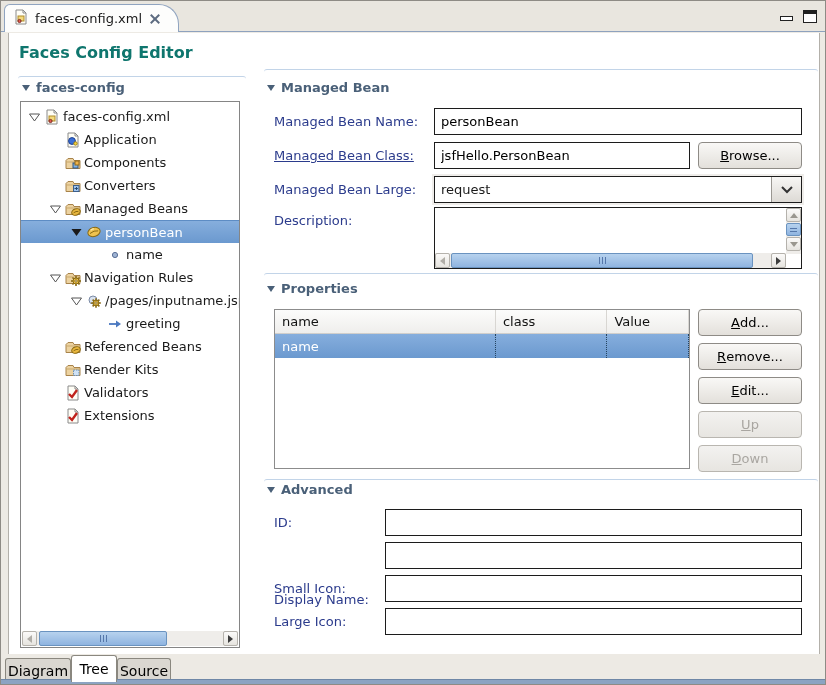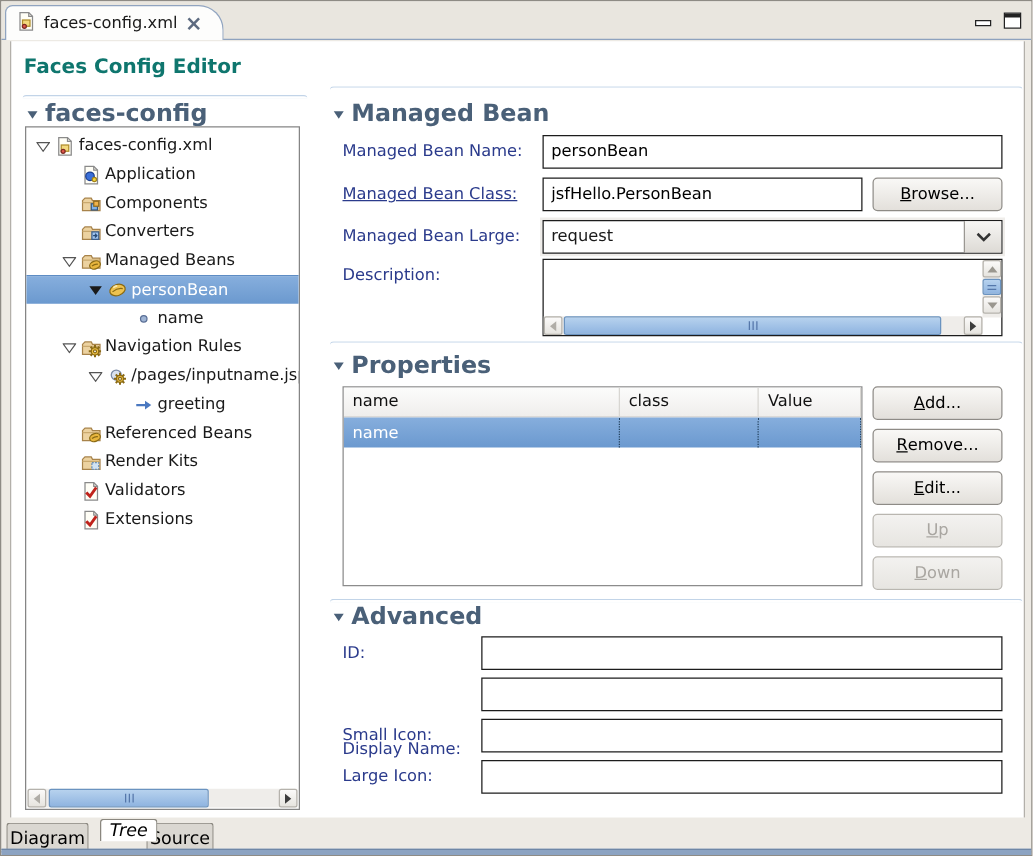--- a/index.html
+++ b/index.html
@@ -19,21 +19,21 @@
   .maxbtn::before{content:"";position:absolute;left:0;top:0;right:0;height:3px;background:#222;}
   .closex{width:14px;height:14px;position:relative;cursor:pointer;}
   .closex::before,.closex::after{content:"";position:absolute;left:1px;top:6px;width:12px;height:2px;background:#5d6b80;}
   .closex::before{transform:rotate(45deg);}
   .closex::after{transform:rotate(-45deg);}
   
   .editor{position:absolute;left:7px;top:32px;width:812px;height:621px;background:#ffffff;
           border-left:1px solid #b3b0aa;border-right:1px solid #b3b0aa;}
   .page-title{position:absolute;left:10px;top:10px;font-size:16px;font-weight:bold;color:#0f766e;}
   .sec-sep{position:absolute;height:3px;border-top:1px solid #c2d4e8;border-radius:4px 4px 0 0;}
-  .sec-head{position:absolute;display:flex;align-items:center;gap:6px;font-weight:bold;color:#4a6078;font-size:19px;}
+  .sec-head{position:absolute;display:flex;align-items:center;gap:6px;font-weight:bold;color:#4a6078;font-size:13px;}
   .tri{width:0;height:0;border-left:4px solid transparent;border-right:4px solid transparent;border-top:6px solid #4a6078;margin-top:1px;}
   .flabel{position:absolute;color:#2b3b8c;font-size:13px;}
   .flabel.link{text-decoration:underline;cursor:pointer;}
   .tinput{position:absolute;border:1px solid #1c1c1c;background:#fff;font-family:inherit;font-size:13px;color:#000;
           padding:0 6px;outline:none;}
   
   .btn{position:absolute;border:1px solid #8e8b86;border-radius:4px;background:linear-gradient(#f9f8f6,#e3e0db);
        font-family:inherit;font-size:13px;color:#000;display:flex;align-items:center;justify-content:center;cursor:pointer;}
   .btn.disabled{color:#a9a6a1;border-color:#b9b6b0;background:linear-gradient(#f3f2f0,#e7e5e1);cursor:default;}
   
@@ -414,19 +414,19 @@
         <div class="flabel" style="left: 265px; top: 548px;">Small Icon:</div>
         <input class="tinput" style="left: 376px; top: 542px; width: 417px; height: 27px;">
         <div class="flabel" style="left: 265px; top: 581px;">Large Icon:</div>
         <input class="tinput" style="left: 376px; top: 575px; width: 417px; height: 27px;">
       </div>
 
   </div>
 
   <div id="bottom-tabs">
       <div class="btab" style="left: 4px; top: 657px; width: 66px; height: 24px;">Diagram</div>
-      <div class="btab active" style="left: 79px; top: 654px; width: 46px; height: 18px; font-style: italic;">Tree</div>
+      <div class="btab active" style="left: 70px; top: 654px; width: 46px; height: 27px;">Tree</div>
       <div class="btab" style="left: 116px; top: 657px; width: 54px; height: 24px;">Source</div>
     </div>
   <div class="tb-bottom-line"></div>
   <div class="bottom-strip"></div>
 
 </div>
 
 </body></html>

